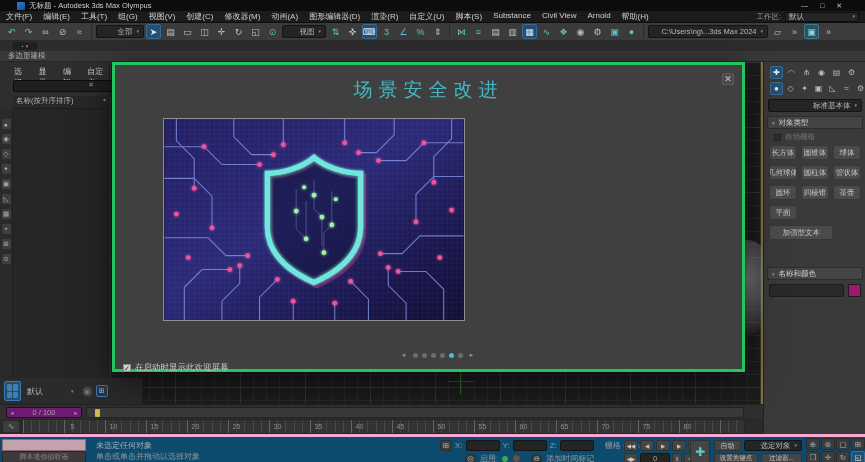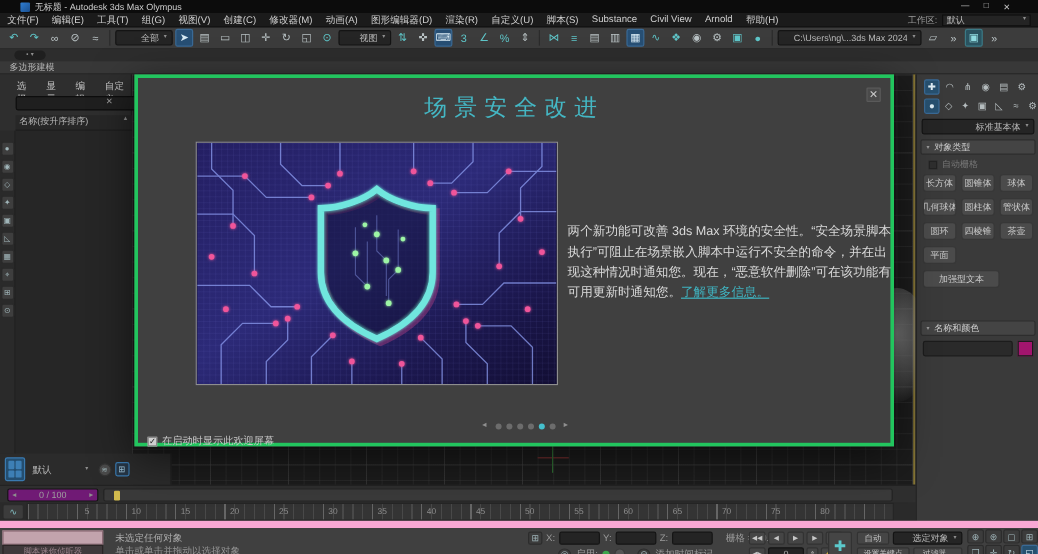--- a/index.html
+++ b/index.html
@@ -103,21 +103,21 @@
 #framebox .fb-val{flex:1;text-align:center;font-size:7.5px;color:#9f9f9f}
 #slidertrack{position:absolute;left:86px;top:2px;width:658px;height:11px;background:#3a3a3a;border:1px solid #242424;border-radius:2px}
 #slidermarker{position:absolute;left:8px;top:1px;width:5px;height:8px;background:#d2bb4e;border-radius:1px}
 #rulerrow{left:0;top:419px;width:865px;height:15px;background:#2a2a2a;z-index:1}
 #curvebtn{position:absolute;left:2px;top:1px;width:18px;height:13px;background:#3c3c3c;border:1px solid #2a2a2a;border-radius:2px;display:flex;align-items:center;justify-content:center;font-size:8px;color:#7fb8bc}
 #ruler{position:absolute;left:22px;top:0;width:723px;height:15px;background:#343434;border:1px solid #252525;
 background-image:repeating-linear-gradient(90deg,rgba(255,255,255,.10) 0 1px,transparent 1px 8.2px),repeating-linear-gradient(90deg,rgba(255,255,255,.16) 0 1px,transparent 1px 41px);
 display:flex;align-items:center;padding-left:29px}
 #ruler span{width:41px;flex:0 0 auto;text-align:center;font-size:7px;color:#8e8e8e}
 
-#statusbar{left:0;top:434px;width:865px;height:28px;background:#404040;border-top:6px solid #f9a8d4;z-index:4}
+#statusbar{left:0;top:434px;width:865px;height:28px;background:#0c4a6e;border-top:3px solid #f9a8d4;z-index:4}
 #listener{position:absolute;left:2px;top:2px;width:84px;height:24px}
 #listener .pink{height:12px;background:#c2a3ad;border:1px solid #8a6a75}
 #listener .grey{height:12px;background:#3f393b;border:1px solid #2a2526;display:flex;align-items:center;justify-content:center;font-size:7px;color:#9a848c;white-space:nowrap}
 #statustext{position:absolute;left:96px;top:3px;font-size:8px;color:#b0b0b0;white-space:nowrap}
 #prompttext{position:absolute;left:96px;top:14px;font-size:8px;color:#969696;white-space:nowrap}
 #coordrow{position:absolute;left:440px;top:3px;display:flex;align-items:center;gap:3px}
 .slabel{font-size:8px;color:#9a9a9a;white-space:nowrap}
 .fld{width:34px;height:11px;background:#242424;border:1px solid #151515;border-radius:2px}
 #gridlabel{margin-left:8px}
 #enrow{position:absolute;left:465px;top:16px;display:flex;align-items:center;gap:4px}
@@ -433,21 +433,20 @@
               <circle cx="8" cy="-2" r="2.4"></circle>
             <circle cx="-8" cy="20" r="2.4"></circle>
               <circle cx="18" cy="6" r="2.4"></circle>
               <circle cx="10" cy="34" r="2.4"></circle>
             <circle cx="-10" cy="-32" r="2"></circle>
               <circle cx="22" cy="-20" r="2"></circle>
           </g>
         </g>
       </svg>
     </div>
-    <div id="dlgtext"><span>两个新功能可改善 3ds Max 环境的安全性。“安全场景脚本执行”可阻止在场景嵌入脚本中运行不安全的命令，并在出现这种情况时通知您。现在，“恶意软件删除”可在该功能有可用更新时通知您。</span><a id="dlglink">了解更多信息。</a></div>
     <div id="pager">
       <span class="arrow">◄</span>
       <span style="display:flex;gap:4px">
           <span class="dot"></span>
           <span class="dot"></span>
           <span class="dot"></span>
           <span class="dot"></span>
           <span class="dot on"></span>
           <span class="dot"></span>
         </span>

